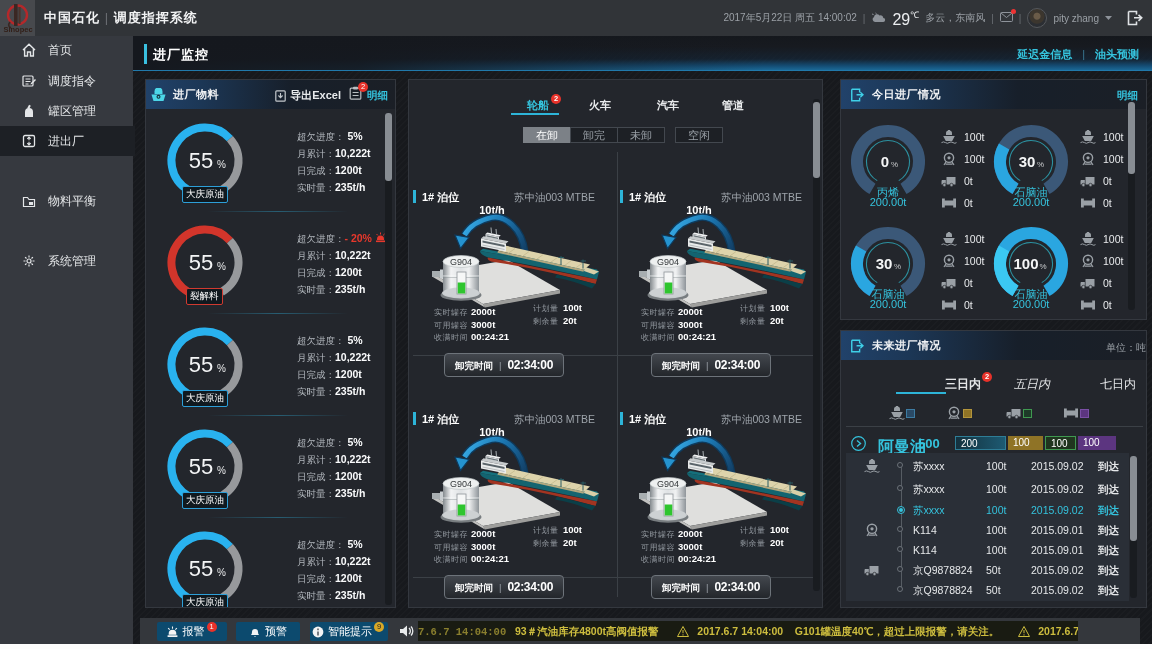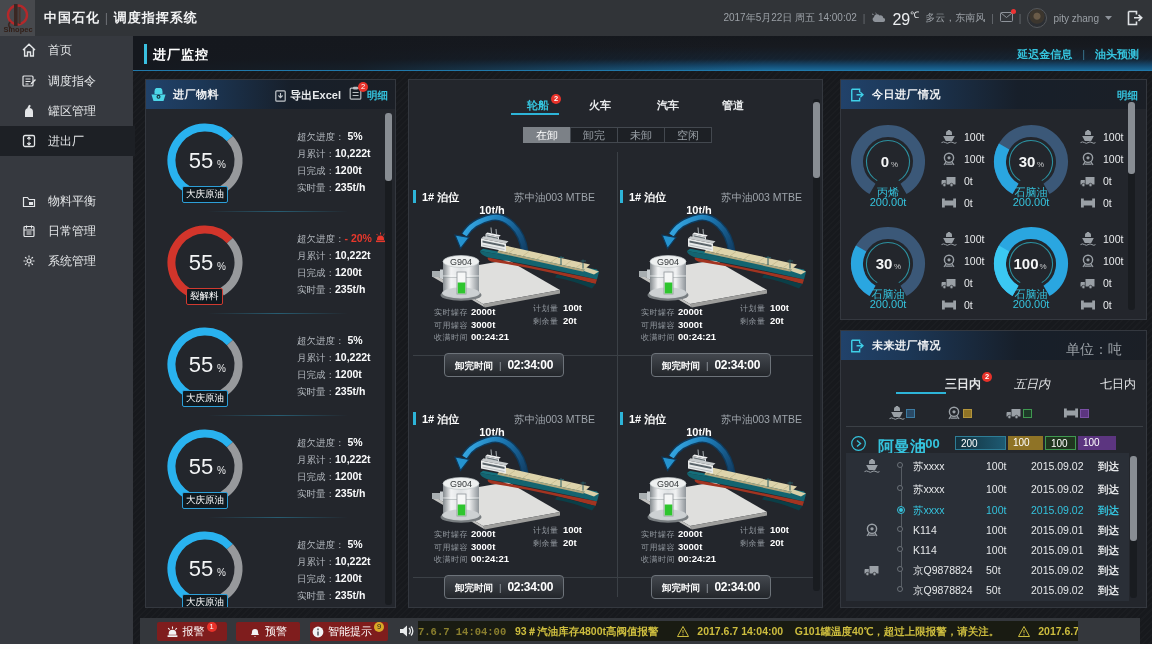--- a/index.html
+++ b/index.html
@@ -82,21 +82,21 @@
   .ricons svg { flex:none; }
 
   
   .ftab { position:absolute; font-size:12px; color:#e4e6e8;margin-left:42px; }
   .ftable { position:absolute; background:#2a2f37; }
   .frow { position:absolute; left:0; width:100%; height:20px; line-height:20px; font-size:10.5px; color:#e6e8ea; }
   .frow span { position:absolute; }
   .frow.hl, .frow.hl span { color:#35c3dd; }
 
   
-  .bbtn { position:absolute; top:0; height:19px; background:#7f1d1d; border-radius:2px; color:#fff;
+  .bbtn { position:absolute; top:0; height:19px; background:#0c4a6e; border-radius:2px; color:#fff;
     font-size:11px; display:flex; align-items:center; justify-content:center; gap:4px; }
   #ticker { position:absolute; left:418px; top:621px; width:660px; height:20px; background:#191b12;
     overflow:hidden; color:#cdbd3e; font-size:10.5px; line-height:20px; white-space:nowrap; font-weight:bold; }
   #whitestrip { position:absolute; left:0; top:644px; width:1152px; height:5px; background:#fdfdfd; }
 </style>
 </head>
 <body>
 <div id="app">
   <svg width="0" height="0" style="position:absolute;">
     <defs>
@@ -246,24 +246,20 @@
           <rect x="6" y="1" width="2" height="4" fill="#e4e6e8" transform="rotate(28 7 3)"></rect>
         </svg>罐区管理</div>
     <div class="mi sel" style="top:90px;"><svg width="14" height="14" viewBox="0 0 14 14">
           <rect x="1.5" y="1.5" width="11" height="11" rx="1.5" fill="none" stroke="#e4e6e8" stroke-width="1.3"></rect>
           <path d="M7 3.2 v3 M5.3 4.8 L7 3.1 L8.7 4.8 M7 10.8 v-3 M5.3 9.2 L7 10.9 L8.7 9.2" fill="none" stroke="#e4e6e8" stroke-width="1.1"></path>
         </svg>进出厂</div>
     <div class="mi" style="top:150px;"><svg width="14" height="14" viewBox="0 0 14 14">
           <path d="M1.5 3.5 h4 l1.5 2 h5.5 v7 h-11 z" fill="none" stroke="#e4e6e8" stroke-width="1.2"></path>
           <rect x="7" y="8" width="4" height="3" fill="#e4e6e8"></rect>
         </svg>物料平衡</div>
-    <div class="mi" style="top:180px;"><svg width="14" height="14" viewBox="0 0 14 14">
-          <rect x="2" y="2.5" width="10" height="10" rx="1" fill="none" stroke="#e4e6e8" stroke-width="1.2"></rect>
-          <path d="M4.5 1.5 v3 M9.5 1.5 v3 M2 6 h10 M4.5 8 h5 M4.5 10 h5" stroke="#e4e6e8" stroke-width="1.1"></path>
-        </svg>日常管理</div>
     <div class="mi" style="top:210px;"><svg width="14" height="14" viewBox="0 0 14 14">
           <circle cx="7" cy="7" r="2" fill="none" stroke="#e4e6e8" stroke-width="1.2"></circle>
           <path d="M7 1.5 v2 M7 10.5 v2 M1.5 7 h2 M10.5 7 h2 M3.1 3.1 l1.4 1.4 M9.5 9.5 l1.4 1.4 M10.9 3.1 L9.5 4.5 M4.5 9.5 L3.1 10.9" stroke="#e4e6e8" stroke-width="1.2"></path>
         </svg>系统管理</div>
   </div>
   <div id="chead">
     <div class="bar"></div>
     <div class="t">进厂监控</div>
     <div class="links">延迟金信息<span class="sp">|</span>油头预测</div>
   </div>
@@ -385,21 +381,21 @@
   </div>
   <div class="panel" id="p-mid" style="left:408px; top:79px; width:415px; height:529px; overflow:hidden;">
     <div class="tab" style="left:118px; top:18px; color:#35c3dd;">轮船<span class="badge" style="right:-12px;top:-4px;">2</span></div>
     <div class="tab" style="left:180px; top:18px;">火车</div>
     <div class="tab" style="left:248px; top:18px;">汽车</div>
     <div class="tab" style="left:313px; top:18px;">管道</div>
     <div class="abs" style="left:102px; top:33px; width:48px; height:2px; background:#2db4d8;"></div>
     <div class="subtab on" style="left:114px; top:47px;">在卸</div>
     <div class="subtab" style="left:161px; top:47px;">卸完</div>
     <div class="subtab" style="left:208px; top:47px;">未卸</div>
-    <div class="subtab" style="left:255px; top:47px;">空闲</div>
+    <div class="subtab" style="left:266px; top:47px;">空闲</div>
     <div class="abs" style="left:208px; top:72px; width:1px; height:445px; background:#3b4046;"></div>
     <div class="abs" style="left:4px; top:275px; width:404px; height:1px; background:#3b4046;"></div>
     <div class="abs" style="left:4px; top:497px; width:404px; height:1px; background:#3b4046;"></div>
 
     <div class="bcard" style="left:4px; top:74px;">
       <div class="bchead">
           <div class="bar"></div>
           <div class="n">1# 泊位</div>
           <div class="s" style="right:2px;">苏中油003 MTBE</div>
         </div>
@@ -609,21 +605,21 @@
     <div class="scrollbar" style="right:11px; top:22px; height:208px;">
         <div class="thumb" style="top:0; height:72px;"></div>
       </div>
   </div>
   <div class="panel" id="p-rb" style="left:840px; top:330px; width:307px; height:278px; overflow:hidden;">
     <div class="phead">
       <svg width="14" height="14" viewBox="0 0 16 15" style="margin-left:9px;color:#3fd0e8;">
           <use href="#i-door"></use>
         </svg>
       <div class="ttl" style="margin-left:8px;">未来进厂情况</div>
-      <div style="position:absolute;right:24px;top:10px;font-size:14px;color:#9aa0a6;">单位：吨</div>
+      <div style="position:absolute;right:0;top:10px;font-size:10px;color:#9aa0a6;">单位：吨</div>
     </div>
     <div class="ftab cy" style="left:62px;top:45px;font-weight:bold;">三日内<span class="badge" style="right:-11px;top:-4px;">2</span></div>
     <div class="ftab" style="left:131px;top:45px;font-style:italic;">五日内</div>
     <div class="ftab" style="left:217px;top:45px;">七日内</div>
     <div class="abs" style="left:55px;top:61px;width:50px;height:2px;background:#2db4d8;"></div>
 
     <svg class="abs" style="left:48px;top:75px;color:#9aa0a6;" width="16" height="14" viewBox="0 0 16 14">
         <use href="#i-ship"></use>
       </svg>
     <div class="abs" style="left:65px;top:78px;width:9px;height:9px;background:#2a4a66;border:1px solid #3d7ca3;"></div>

